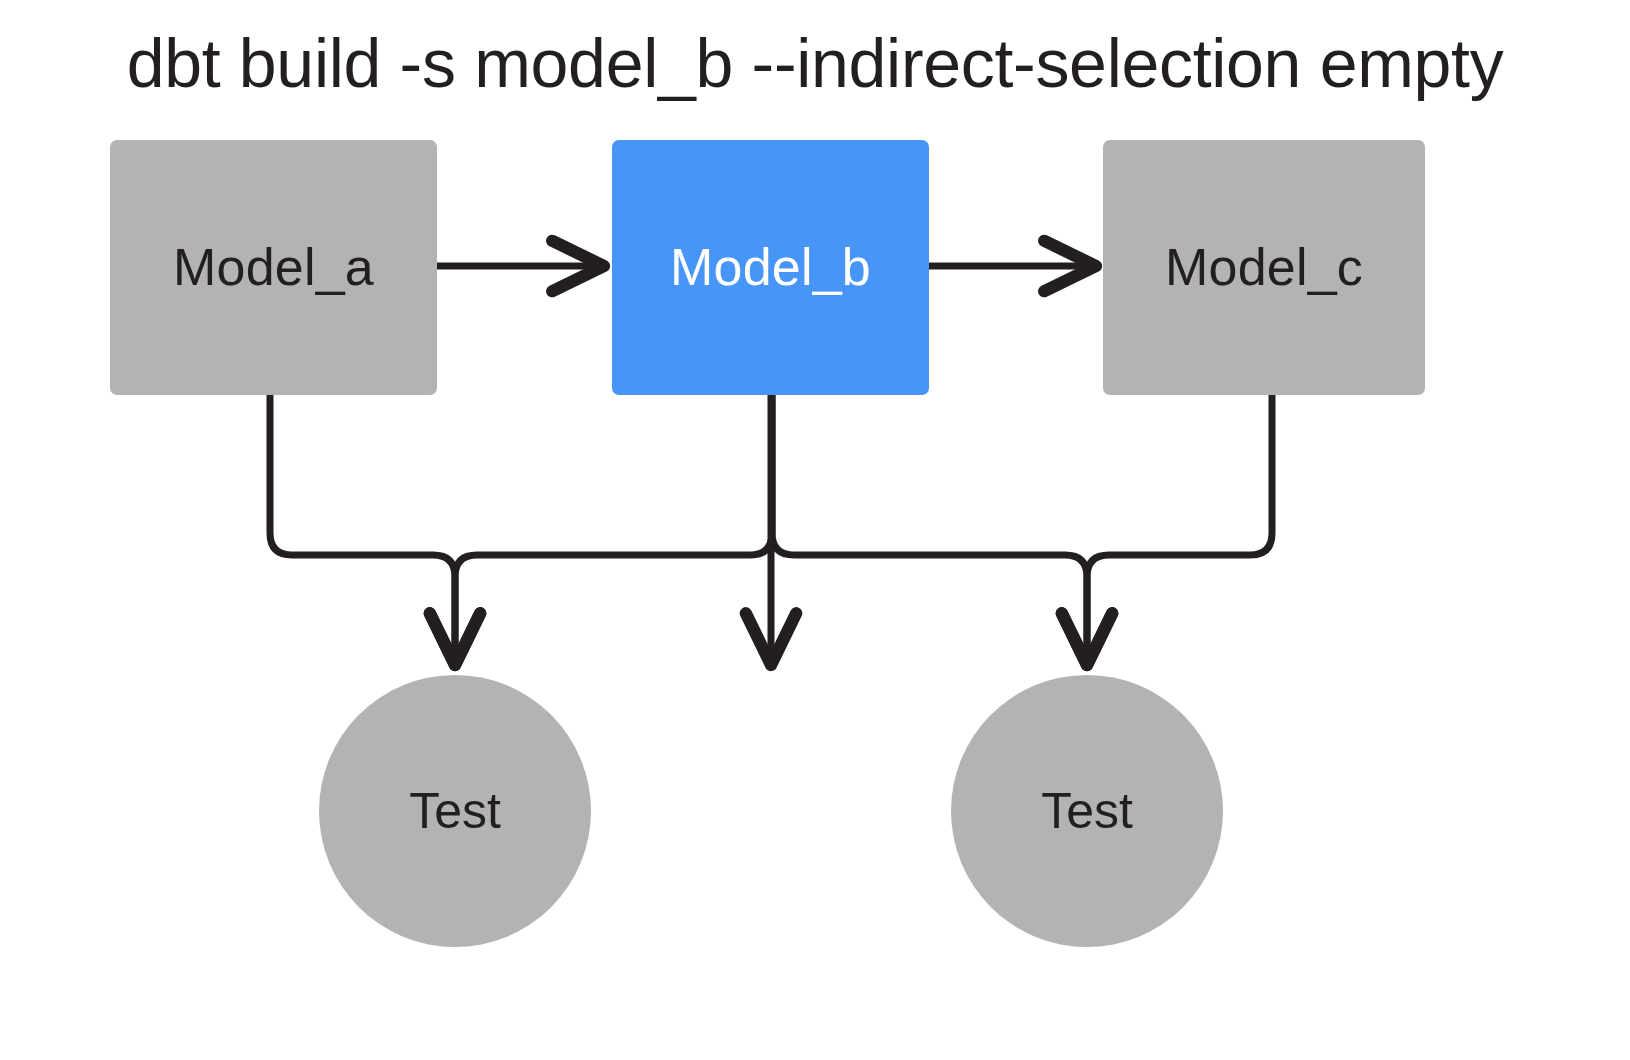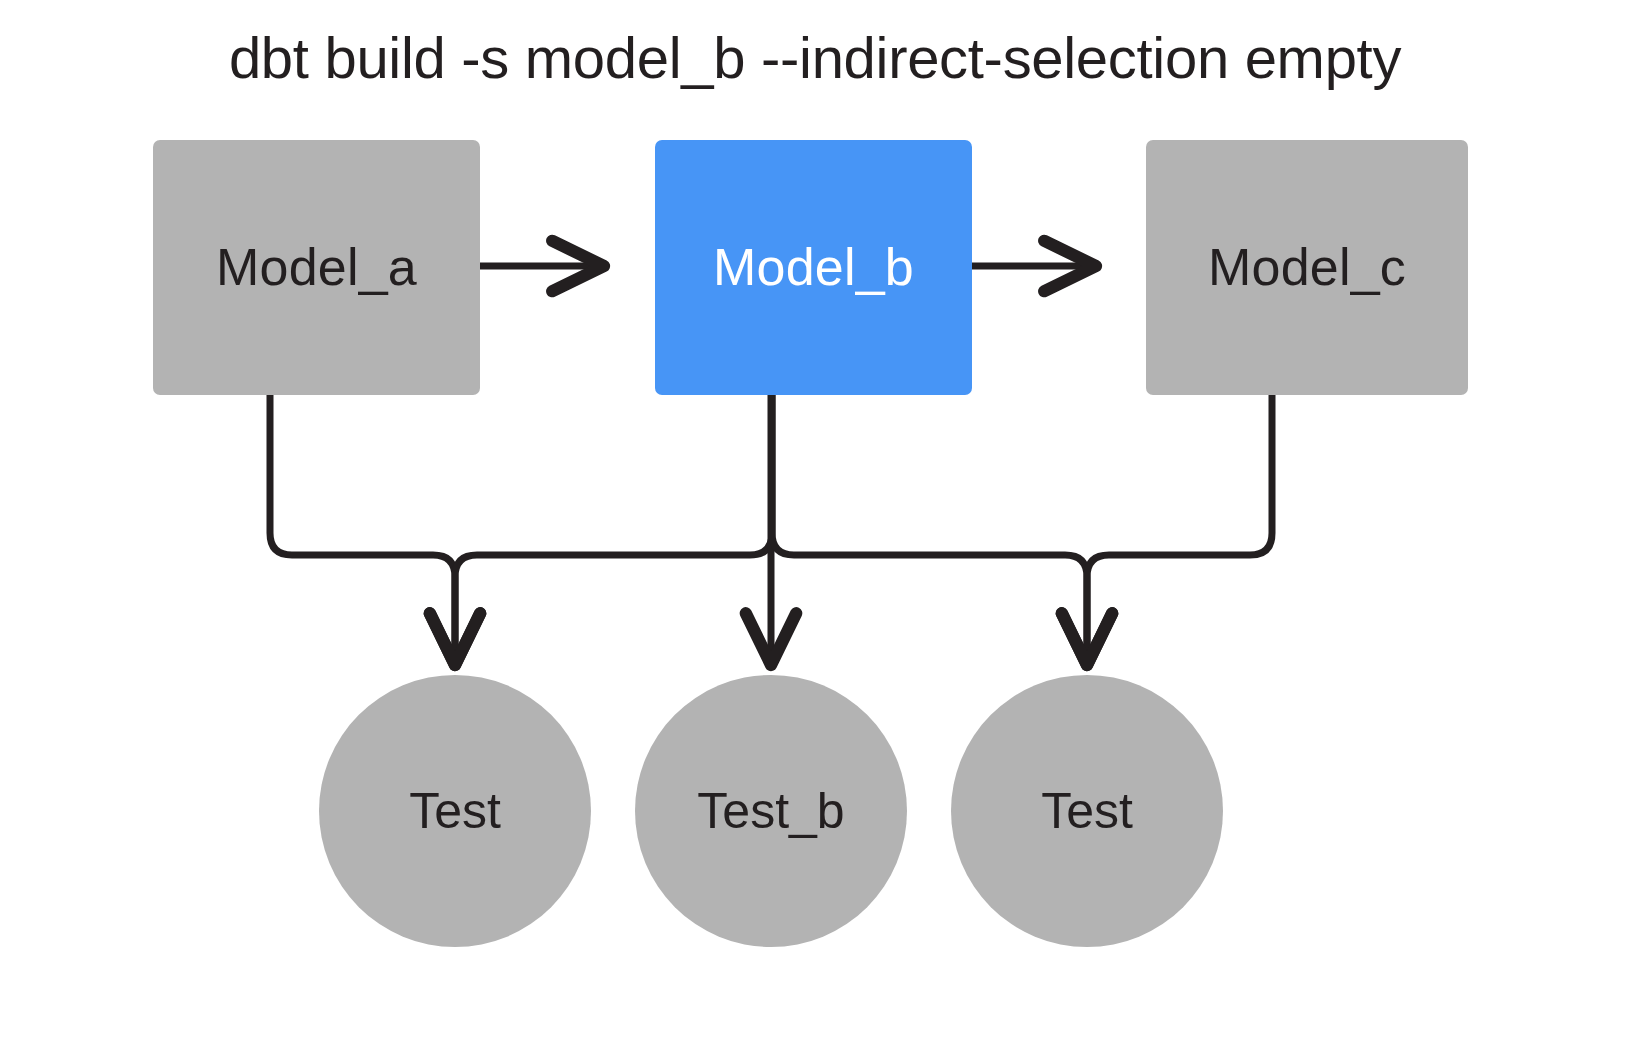--- a/index.html
+++ b/index.html
@@ -26,21 +26,20 @@
     height: 1060px;
     pointer-events: none;
   }
   .node-box {
     position: absolute;
     border-radius: 7px;
     display: flex;
     align-items: center;
     justify-content: center;
     box-sizing: border-box;
-    margin-left: 43px;
   }
   .node-box .node-label {
     font-size: 52px;
     letter-spacing: 0.2px;
     line-height: 1.05;
     white-space: nowrap;
   }
   .node-circle {
     position: absolute;
     border-radius: 50%;
@@ -54,21 +53,21 @@
     font-size: 50px;
     line-height: 1.72;
     color: #231f20;
   }
   .diagram-title {
     position: absolute;
     left: 0;
     top: 24px;
     width: 1630px;
     text-align: center;
-    font-size: 58px;
+    font-size: 68px;
     color: #231f20;
     letter-spacing: -0.3px;
     white-space: nowrap;
   }
 </style>
 </head>
 <body>
 
 <div id="canvas">
 
@@ -110,25 +109,20 @@
   <div class="node-box" style="left:612px; top:140px; width:317px; height:255px; background:#4795f6; color:#ffffff;">
     <span class="node-label">Model_b</span>
   </div>
 
   <div class="node-circle" style="left:319px; top:675px; width:272px; height:272px; background:#b3b3b3;">
     <div>
       <div class="node-label">Test</div>
     </div>
   </div>
 
-  <div class="node-circle" style="left:635px; top:675px; width:272px; height:272px; background:#b3b3b3;">
-    <div>
-      <div class="node-label">Test_b</div>
-    </div>
-  </div>
 
   <div class="node-circle" style="left:951px; top:675px; width:272px; height:272px; background:#b3b3b3;">
     <div>
       <div class="node-label">Test</div>
     </div>
   </div>
 
 </div>
 
 </body></html>

